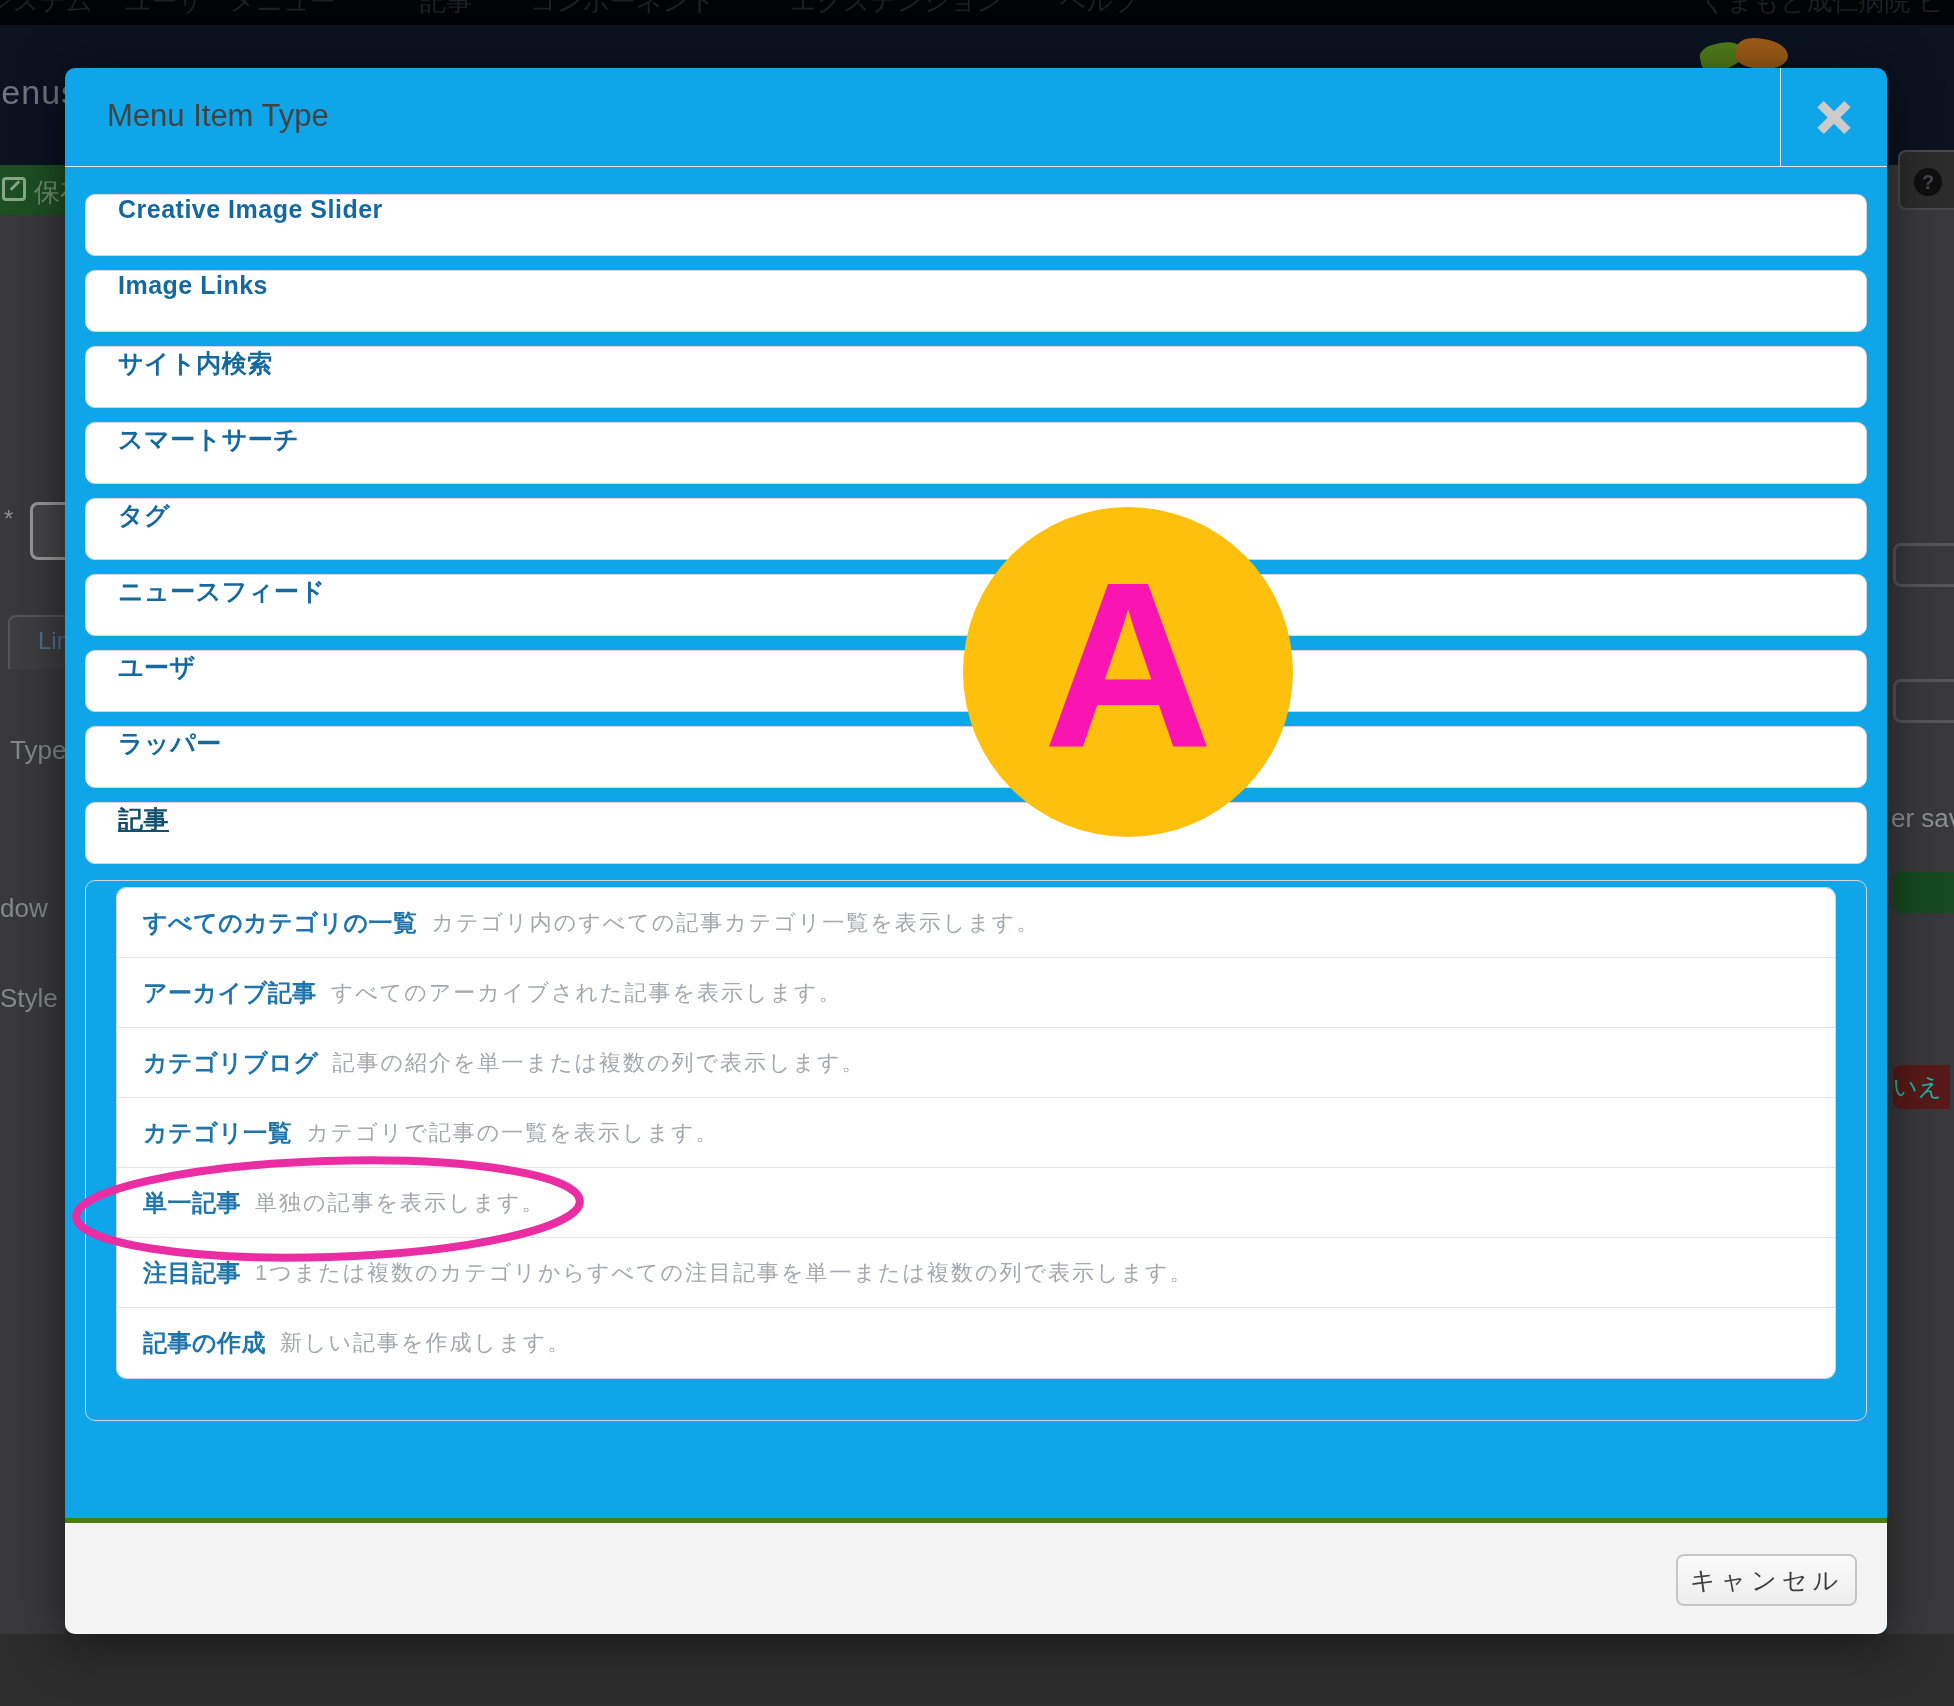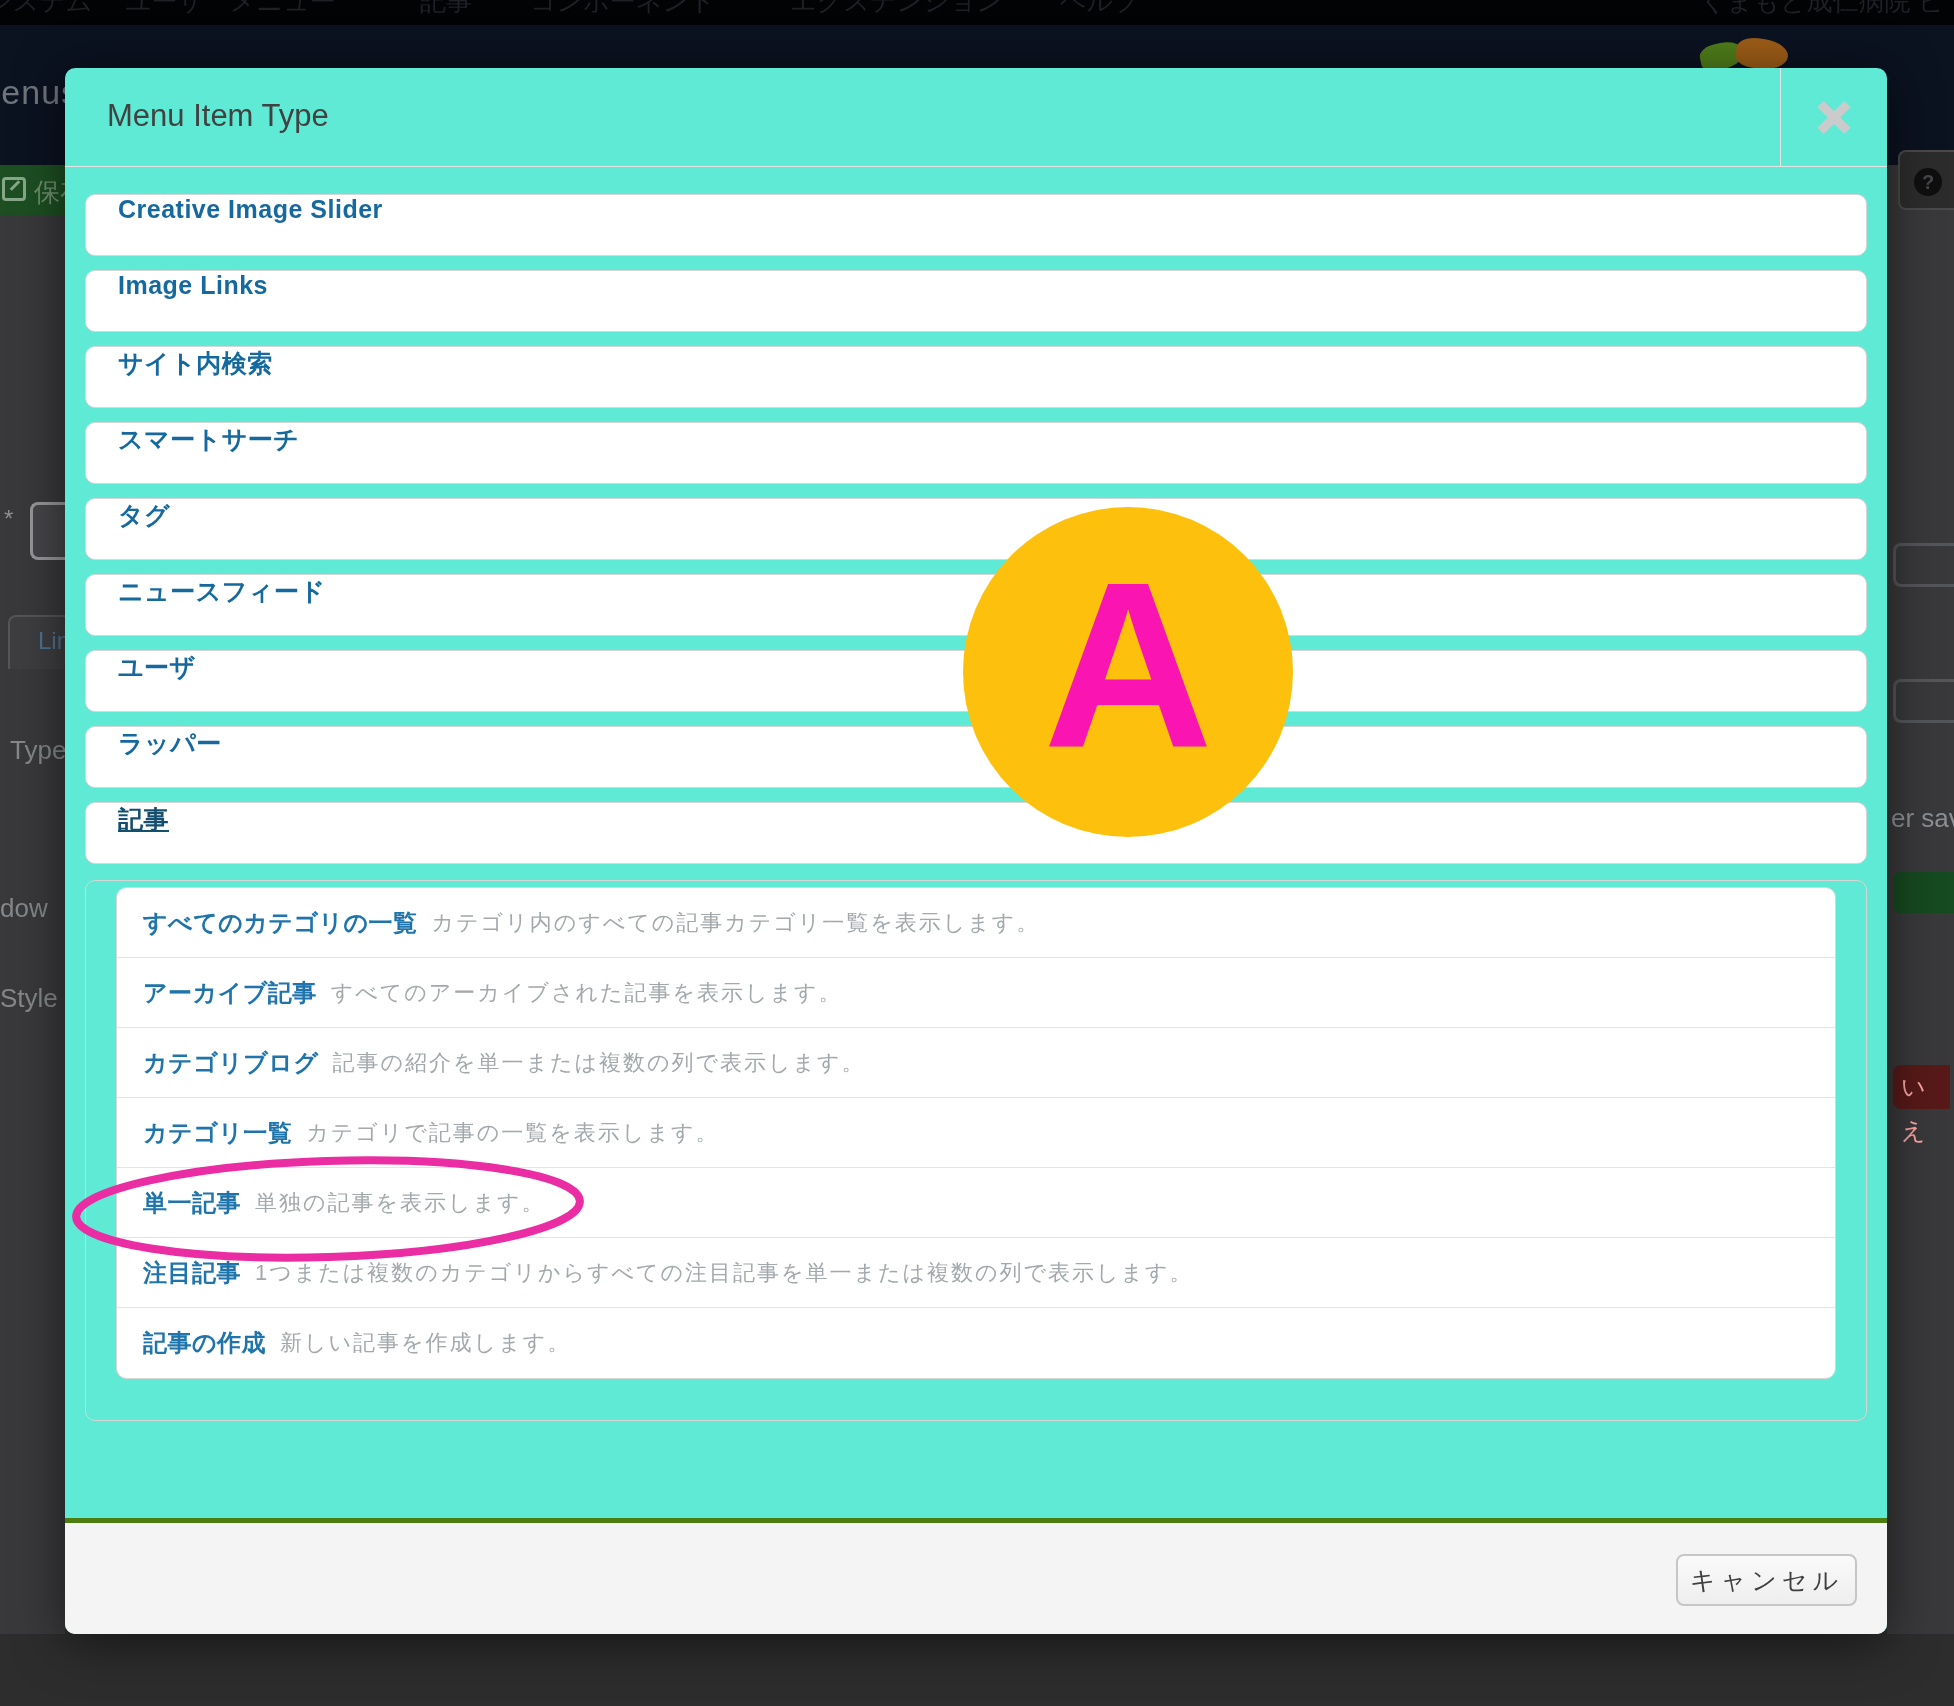--- a/index.html
+++ b/index.html
@@ -36,24 +36,24 @@
   .lbl-style{ left:0px;  top:768px; }
 
   .right-strip { position:absolute; left:1887px; top:25px; width:67px; height:1609px; background:#39393b; }
   .right-strip .navypatch { position:absolute; left:0; top:0; width:67px; height:140px; background:#0b1220; }
   .help-btn { position:absolute; left:11px; top:125px; width:56px; height:60px; background:#2c2c2d; border:2px solid #4a4a4c; border-right:none; border-radius:8px 0 0 8px; }
   .help-btn .qcircle { position:absolute; left:14px; top:16px; width:28px; height:28px; border-radius:50%; background:#0f0f10; color:#46464a; font-size:20px; font-weight:bold; text-align:center; line-height:28px; }
   .bg-box { position:absolute; left:6px; width:61px; height:44px; border:3px solid #55565a; border-right:none; border-radius:8px 0 0 8px; }
   .box1 { top:518px; } .box2 { top:654px; }
   .er-sav { position:absolute; left:4px; top:778px; font-size:26px; color:#8d9094; white-space:nowrap; }
   .yes-bar { position:absolute; left:6px; top:847px; width:61px; height:41px; background:#164a20; border-radius:8px 0 0 8px; }
-  .no-bar  { position:absolute; left:6px; top:1040px; width:57px; height:44px; background:#571a18; border-radius:8px 0 0 8px; color:#fca5a5; font-size:24px; line-height:44px; padding-left:8px; }
+  .no-bar  { position:absolute; left:6px; top:1040px; width:57px; height:44px; background:#571a18; border-radius:8px 0 0 8px; color:#14b8a6; font-size:24px; line-height:44px; }
 
   
-  .modal { position:absolute; left:65px; top:68px; width:1822px; height:1566px; background:#5eead4; border-radius:10px; box-shadow:0 8px 50px rgba(0,0,0,0.55); }
+  .modal { position:absolute; left:65px; top:68px; width:1822px; height:1566px; background:#0ea5e9; border-radius:10px; box-shadow:0 8px 50px rgba(0,0,0,0.55); }
   .modal-header { position:relative; height:99px; border-bottom:1px solid #e5e5e5; }
   .modal-title { position:absolute; left:42px; top:30px; font-size:31px; color:#424242; }
   .modal-close { position:absolute; right:0; top:0; width:107px; height:99px; border-left:1px solid #e5e5e5; cursor:pointer; }
   .x-icon { position:absolute; left:36px; top:32px; width:34px; height:34px; }
   .x-icon::before, .x-icon::after { content:""; position:absolute; left:-2px; top:13px; width:38px; height:9px; background:#cbcbcb; }
   .x-icon::before { transform:rotate(45deg); }
   .x-icon::after  { transform:rotate(-45deg); }
 
   .modal-body { padding:27px 20px 0 20px; }
   .type-group { height:62px; border:1px solid #d6d6d6; border-radius:10px; margin-bottom:14px; display:flex; align-items:flex-start; padding-left:32px; background:#fff; }

